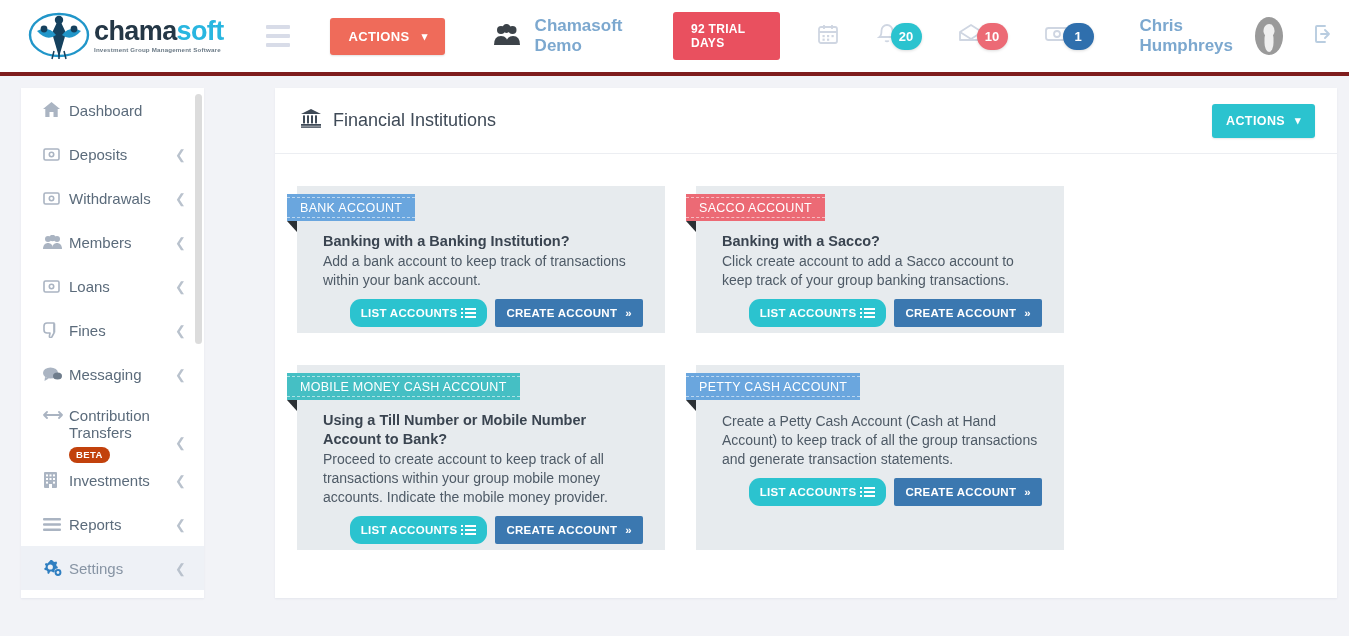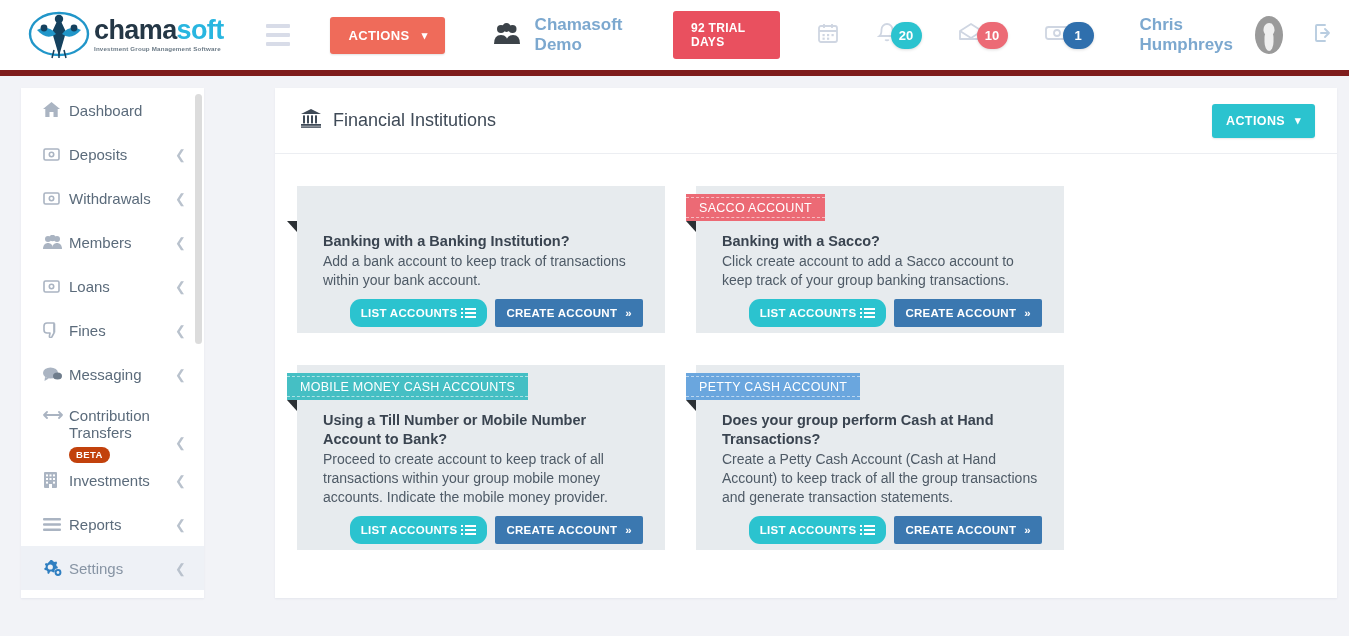--- a/index.html
+++ b/index.html
@@ -7,21 +7,21 @@
     width: 1349px; height: 636px;
     background: #f2f3f7;
     font-family: "Liberation Sans", sans-serif;
     overflow: hidden;
   }
 
   
   .topbar {
     position: absolute; left: 0; top: 0; width: 1349px; height: 76px;
     background: #ffffff;
-    border-bottom: 6px solid #7f1d1d;
+    border-bottom: 4px solid #7f1d1d;
     display: flex; align-items: center;
   }
 
   .logo-wrap { display: flex; align-items: center; margin-left: 28px; }
   .logo-mark { width: 62px; height: 50px; position: relative; flex: none; }
   .logo-text { margin-left: 4px; line-height: 1; }
   .logo-word { font-size: 27px; font-weight: 700; letter-spacing: -0.6px; }
   .logo-word .c1 { color: #243746; }
   .logo-word .c2 { color: #29b6e0; }
   .logo-sub {
@@ -459,20 +459,21 @@
       <span>ACTIONS</span>
       <span class="caret-d">▾</span>
     </button>
   </div>
 
   <div class="cards">
 
     <div class="card-row">
 
       <div class="card h1">
+        <div class="ribbon" style="background:#6aa6de">BANK ACCOUNT</div>
         <div class="ribbon-fold"></div>
         <div class="card-body">
           <div class="card-q">Banking with a Banking Institution?</div>
           <div class="card-d">Add a bank account to keep track of transactions within your bank account.</div>
           <div class="card-btns">
             <button class="cbtn list">
               <span>LIST ACCOUNTS</span>
               <span class="list-glyph">
                   <i></i>
                   <i></i>
@@ -507,21 +508,21 @@
               <span>»</span>
             </button>
           </div>
         </div>
       </div>
     </div>
 
     <div class="card-row">
 
       <div class="card h2">
-        <div class="ribbon" style="background:#45bfc4">MOBILE MONEY CASH ACCOUNTS</div>
+        <div class="ribbon" style="background:#45bfc4">MOBILE MONEY CASH ACCOUNT</div>
         <div class="ribbon-fold"></div>
         <div class="card-body">
           <div class="card-q">Using a Till Number or Mobile Number Account to Bank?</div>
           <div class="card-d">Proceed to create account to keep track of all transactions within your group mobile money accounts. Indicate the mobile money provider.</div>
           <div class="card-btns">
             <button class="cbtn list">
               <span>LIST ACCOUNTS</span>
               <span class="list-glyph">
                   <i></i>
                   <i></i>
@@ -533,21 +534,20 @@
               <span>»</span>
             </button>
           </div>
         </div>
       </div>
 
       <div class="card h2">
         <div class="ribbon" style="background:#6aa6de">PETTY CASH ACCOUNT</div>
         <div class="ribbon-fold"></div>
         <div class="card-body">
-          <div class="card-q">Does your group perform Cash at Hand Transactions?</div>
           <div class="card-d">Create a Petty Cash Account (Cash at Hand Account) to keep track of all the group transactions and generate transaction statements.</div>
           <div class="card-btns">
             <button class="cbtn list">
               <span>LIST ACCOUNTS</span>
               <span class="list-glyph">
                   <i></i>
                   <i></i>
                   <i></i>
                 </span>
             </button>

